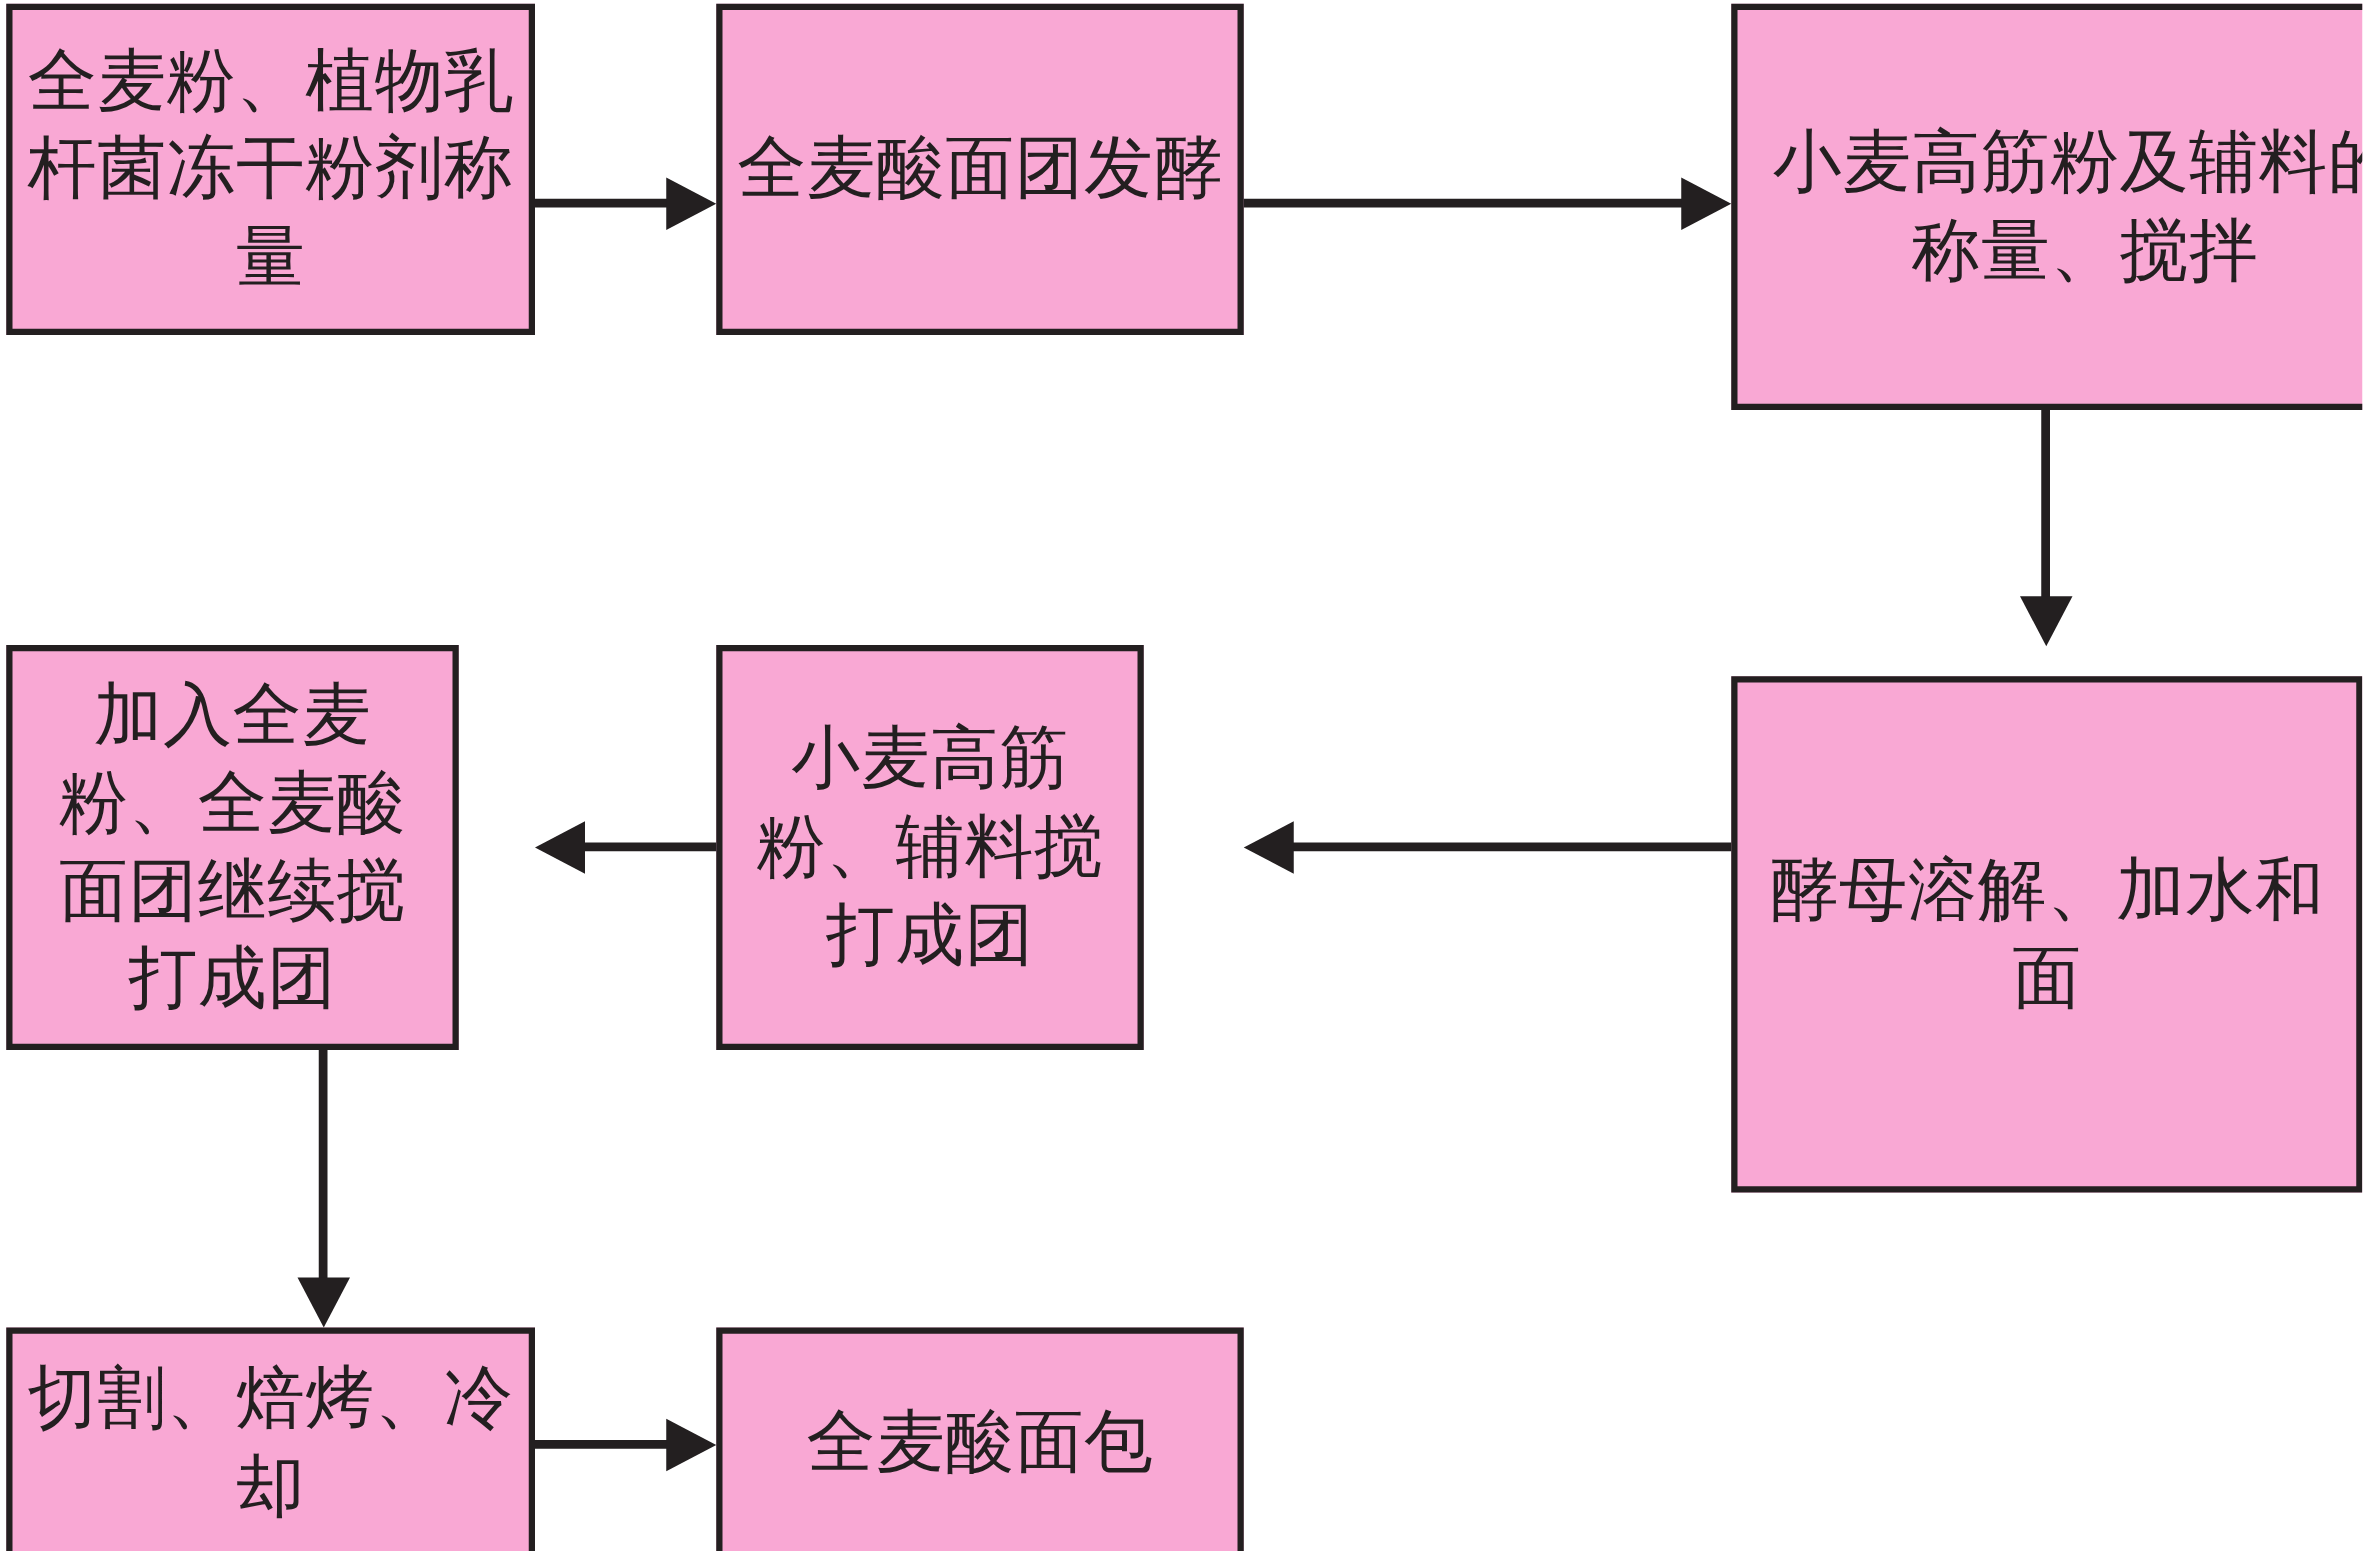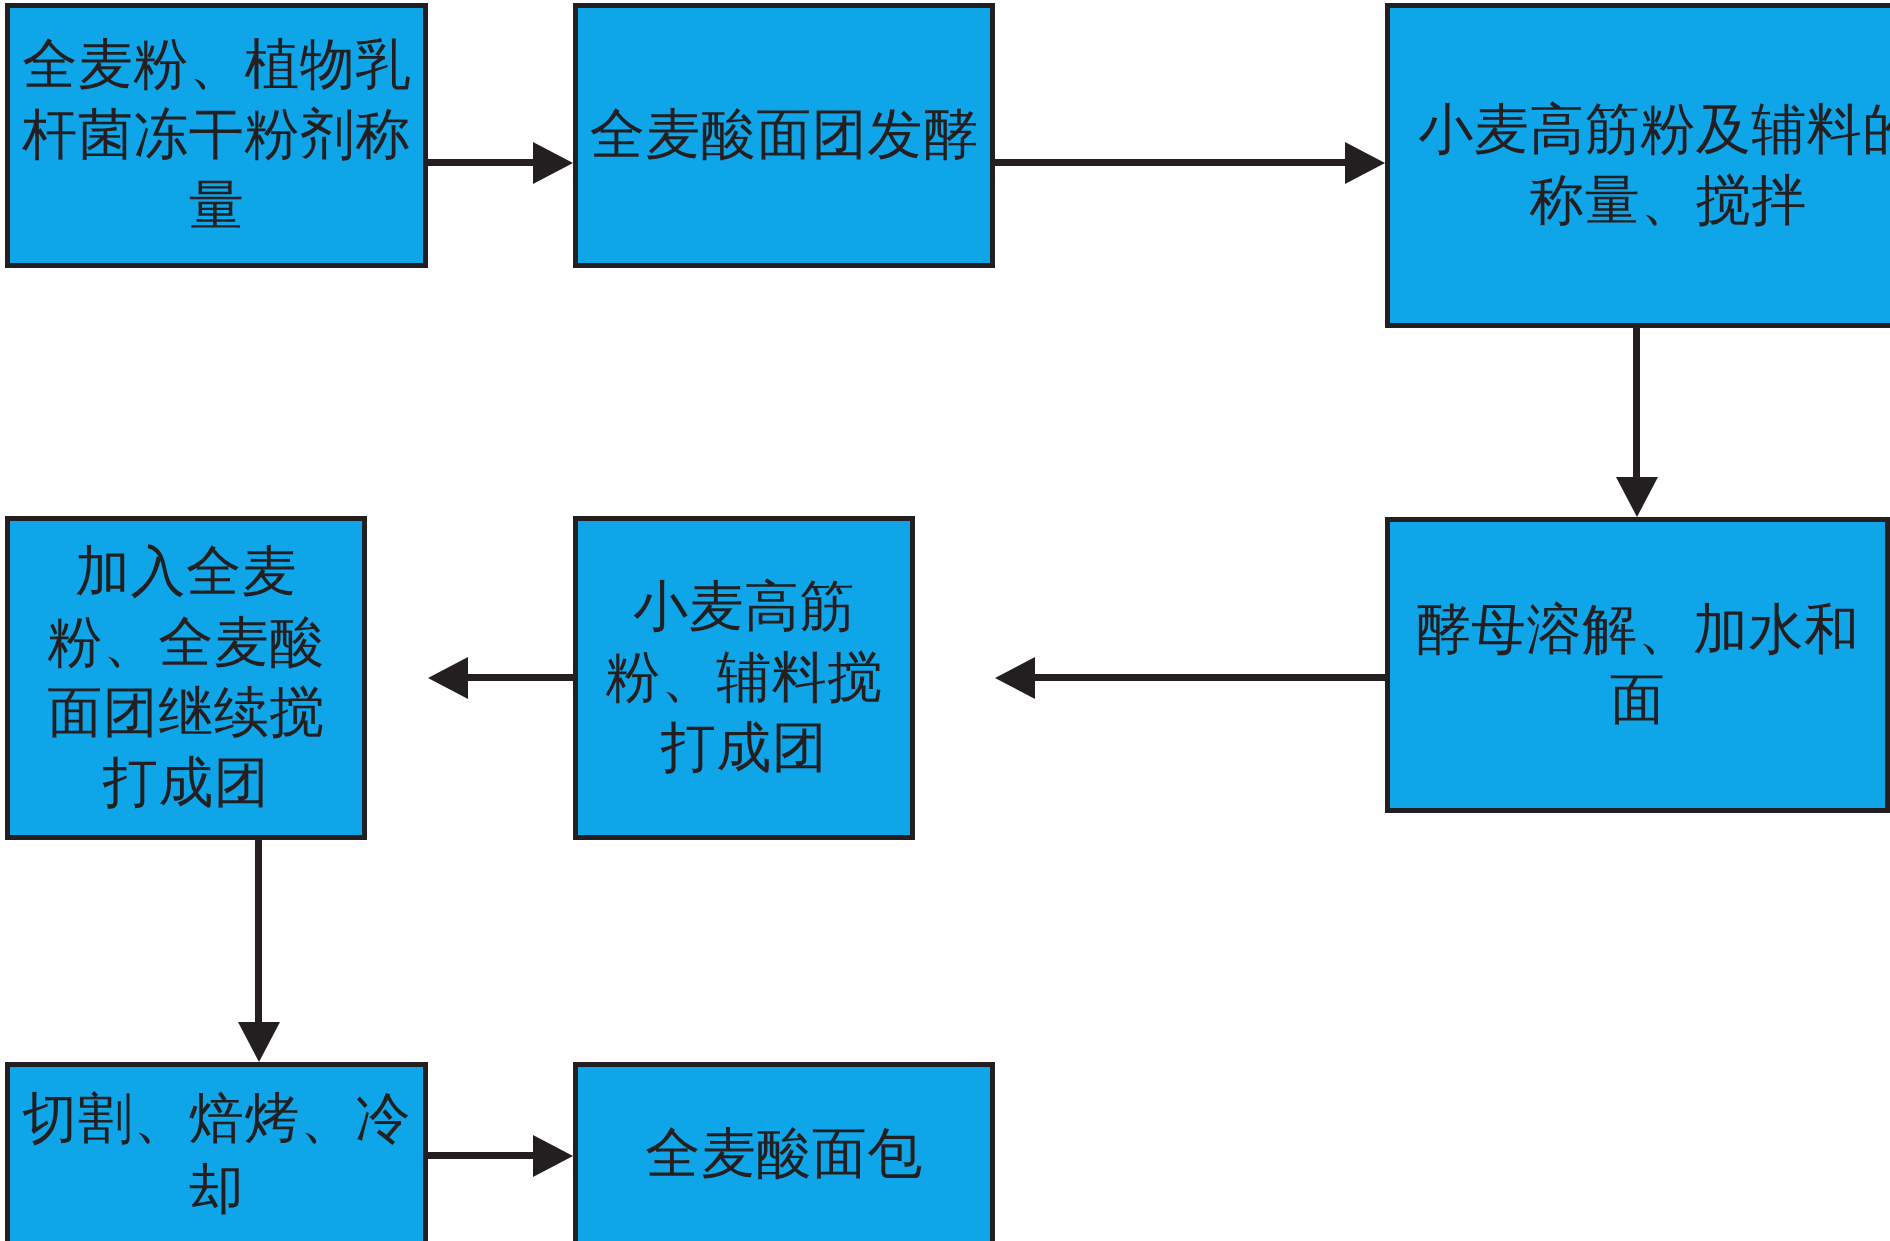--- a/index.html
+++ b/index.html
@@ -12,21 +12,21 @@
     width: 1890px;
     height: 1241px;
     background: #ffffff;
     overflow: hidden;
     font-family: "Liberation Serif", "DejaVu Serif", serif;
   }
   .node {
     position: absolute;
     box-sizing: border-box;
     border: 5px solid #231f20;
-    background: #0ea5e9;
+    background: #f9a8d4;
     display: flex;
     align-items: center;
     justify-content: center;
     text-align: center;
     color: #231f20;
     font-size: 55px;
     line-height: 1.28;
     letter-spacing: 0.5px;
     padding: 16px 10px;
   }
@@ -34,21 +34,21 @@
     display: block;
     width: 100%;
   }
   
   #node-1 { left: 5px;    top: 3px;    width: 423px; height: 265px; }
   #node-2 { left: 573px;  top: 3px;    width: 422px; height: 265px; }
   #node-3 { left: 1385px; top: 3px;    width: 566px; height: 325px; }
   
   #node-6 { left: 5px;    top: 516px;  width: 362px; height: 324px; }
   #node-5 { left: 573px;  top: 516px;  width: 342px; height: 324px; }
-  #node-4 { left: 1385px; top: 517px;  width: 505px; height: 296px; }
+  #node-4 { left: 1385px; top: 541px;  width: 505px; height: 413px; }
   
   #node-7 { left: 5px;    top: 1062px; width: 423px; height: 185px; }
   #node-8 { left: 573px;  top: 1062px; width: 422px; height: 185px; }
 
   
   .conn { position: absolute; }
   .conn .shaft-h {
     position: absolute;
     height: 7px;
     background: #231f20;

